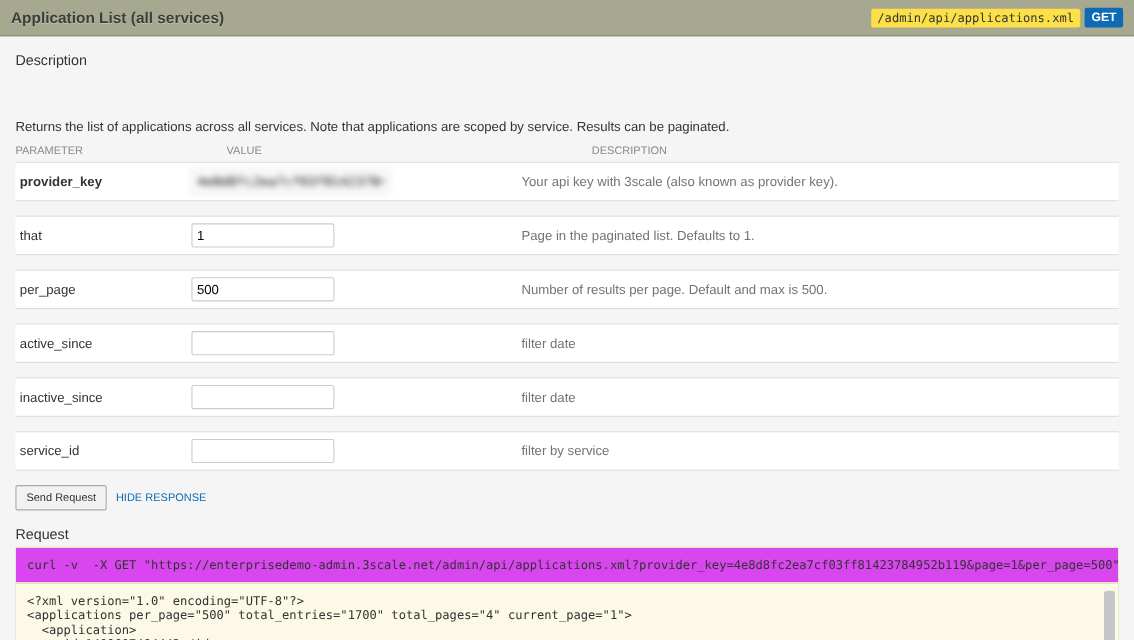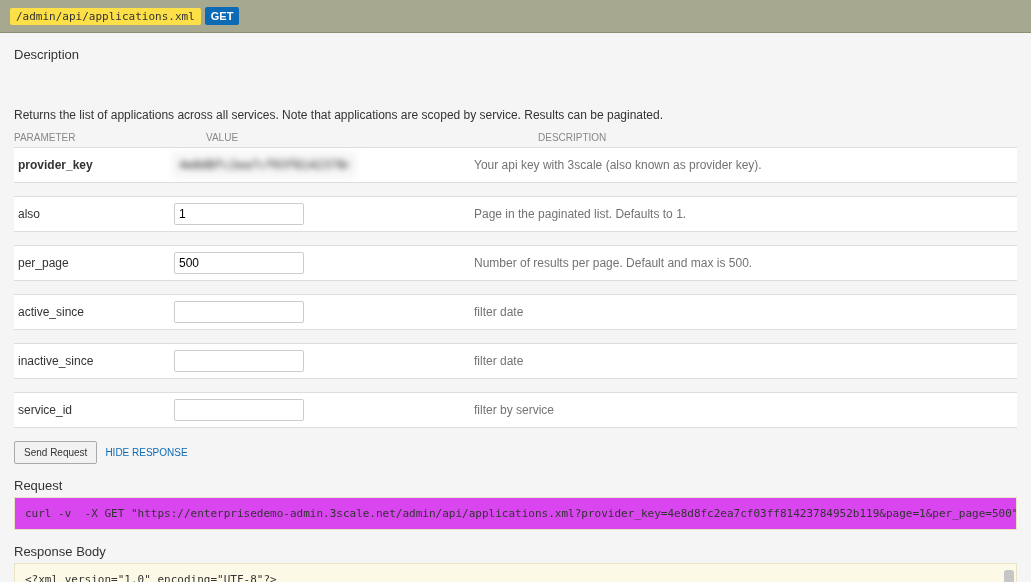--- a/index.html
+++ b/index.html
@@ -151,20 +151,21 @@
     height: 50px;
     background: #c6c6c6;
     border-radius: 3px;
   }
   .blurred { filter: blur(3px); font-family: Consolas, monospace; }
 </style>
 </head>
 <body>
 
 <div class="header-bar">
+  <div class="header-title">Application List (all services)</div>
   <div class="header-right">
     <span class="endpoint-path">/admin/api/applications.xml</span>
     <span class="method-badge">GET</span>
   </div>
 </div>
 
 <div class="content">
 
   <div class="section-heading">Description</div>
   <div class="desc-text">Returns the list of applications across all services. Note that applications are scoped by service. Results can be paginated.</div>
@@ -175,21 +176,21 @@
     <div class="col-desc">Description</div>
   </div>
 
   <div id="param-rows">
       <div class="param-row required">
         <div class="param-name">provider_key</div>
         <div class="param-value"><input type="text" class="blurred" value="4e8d8fc2ea7cf03f81423784" style=""></div>
         <div class="param-desc">Your api key with 3scale (also known as provider key).</div>
       </div>
       <div class="param-row">
-        <div class="param-name">also</div>
+        <div class="param-name">that</div>
         <div class="param-value"><input type="text" value="1" style=""></div>
         <div class="param-desc">Page in the paginated list. Defaults to 1.</div>
       </div>
       <div class="param-row">
         <div class="param-name">per_page</div>
         <div class="param-value"><input type="text" value="500" style=""></div>
         <div class="param-desc">Number of results per page. Default and max is 500.</div>
       </div>
       <div class="param-row">
         <div class="param-name">active_since</div>
@@ -209,21 +210,20 @@
     </div>
 
   <div class="actions">
     <button class="btn">Send Request</button>
     <span class="link-small">Hide Response</span>
   </div>
 
   <div class="req-label">Request</div>
   <div class="code-block">curl -v  -X GET "https://enterprisedemo-admin.3scale.net/admin/api/applications.xml?provider_key=4e8d8fc2ea7cf03ff81423784952b119&amp;page=1&amp;per_page=500"</div>
 
-  <div class="resp-label">Response Body</div>
   <div class="resp-wrap"><span>&lt;?xml version="1.0" encoding="UTF-8"?&gt;
 &lt;applications per_page="500" total_entries="1700" total_pages="4" current_page="1"&gt;
   &lt;application&gt;
     &lt;id&gt;1409607484442&lt;/id&gt;
     &lt;created_at&gt;2012-10-25T08:55:42Z&lt;/created_at&gt;
     &lt;updated_at&gt;2015-12-07T13:54:39Z&lt;/updated_at&gt;
     &lt;state&gt;live&lt;/state&gt;
     &lt;user_account_id&gt;2445579995682&lt;/user_account_id&gt;
     &lt;end_user_required&gt;false&lt;/end_user_required&gt;
     &lt;service_id&gt;1006371742031&lt;/service_id&gt;

